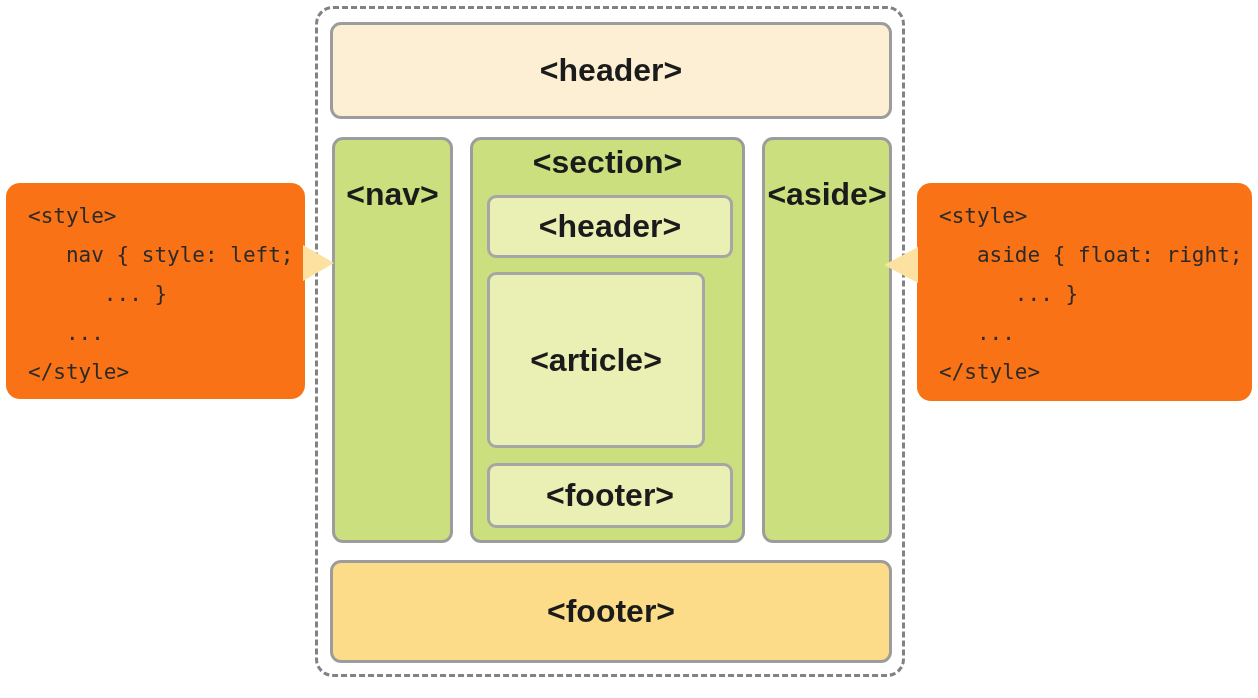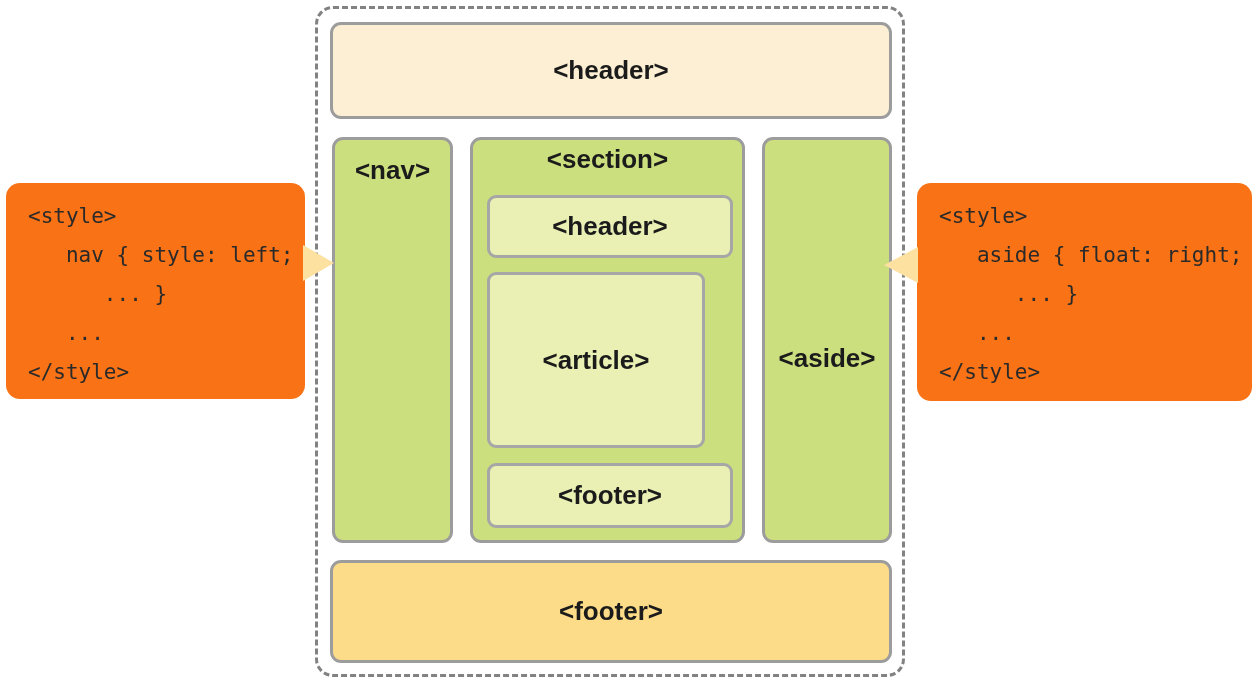--- a/index.html
+++ b/index.html
@@ -34,34 +34,34 @@
     position: absolute;
     border: 3px solid #9c9c9c;
     border-radius: 11px;
     box-sizing: border-box;
     display: flex;
     align-items: center;
     justify-content: center;
   }
   .box-label {
     font-weight: bold;
-    font-size: 26px;
+    font-size: 32px;
     color: #1b1b1b;
     letter-spacing: 0px;
     white-space: nowrap;
   }
 
   .header-box  { left: 330px; top: 22px;  width: 562px; height: 97px;  background: #fcefd3; }
   .footer-box  { left: 330px; top: 560px; width: 562px; height: 103px; background: #fcdc88; }
 
   .nav-box     { left: 332px; top: 137px; width: 121px; height: 406px; background: #cbdf7e;
                  align-items: flex-start; }
-  .nav-box .box-label    { margin-top: 15px; }
+  .nav-box .box-label    { margin-top: 36px; }
   .aside-box   { left: 762px; top: 137px; width: 130px; height: 406px; background: #cbdf7e;
-                 align-items: center; }
+                 align-items: flex-start; }
   .aside-box .box-label  { margin-top: 36px; }
 
   .section-box { left: 470px; top: 137px; width: 275px; height: 406px; background: #cbdf7e;
                  align-items: flex-start; }
   .section-box > .box-label { margin-top: 4px; }
 
   
   .inner-box {
     position: absolute;
     border: 3px solid #a6a6a6;

